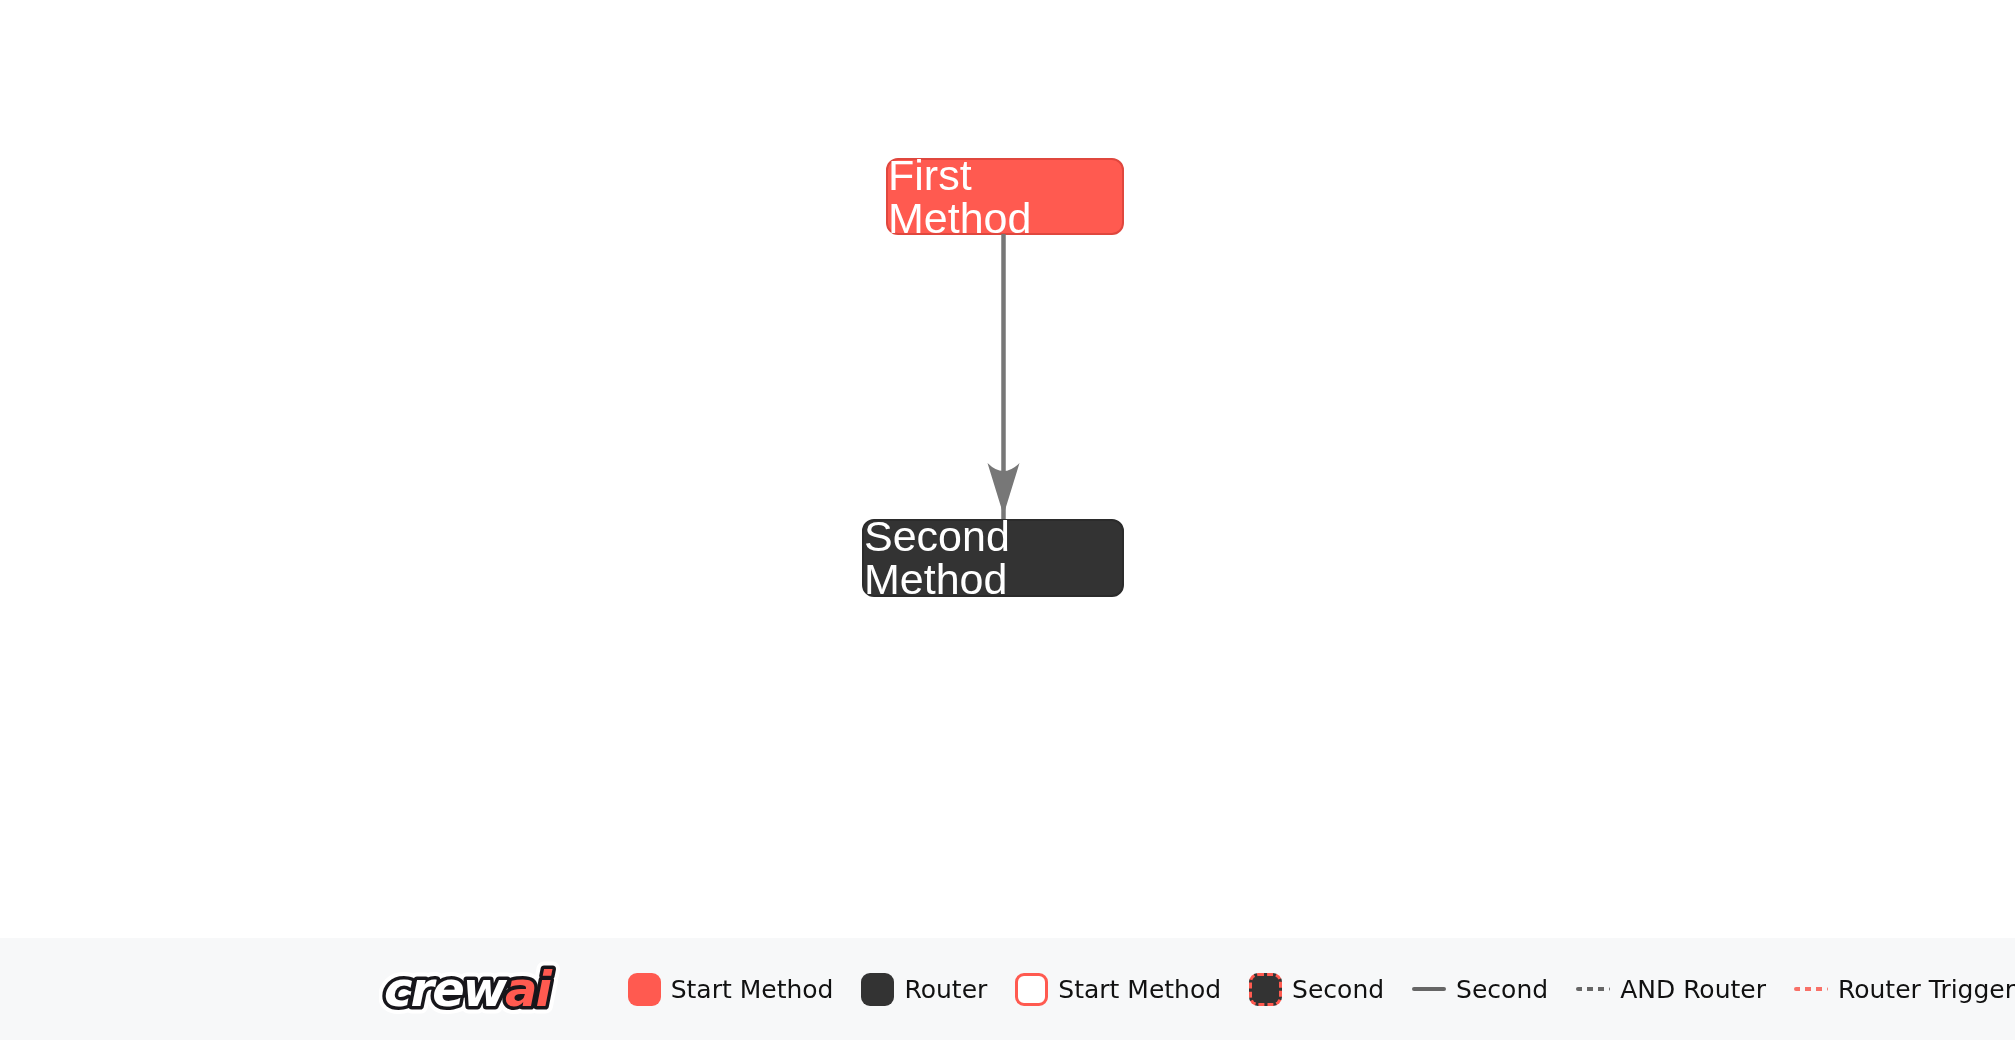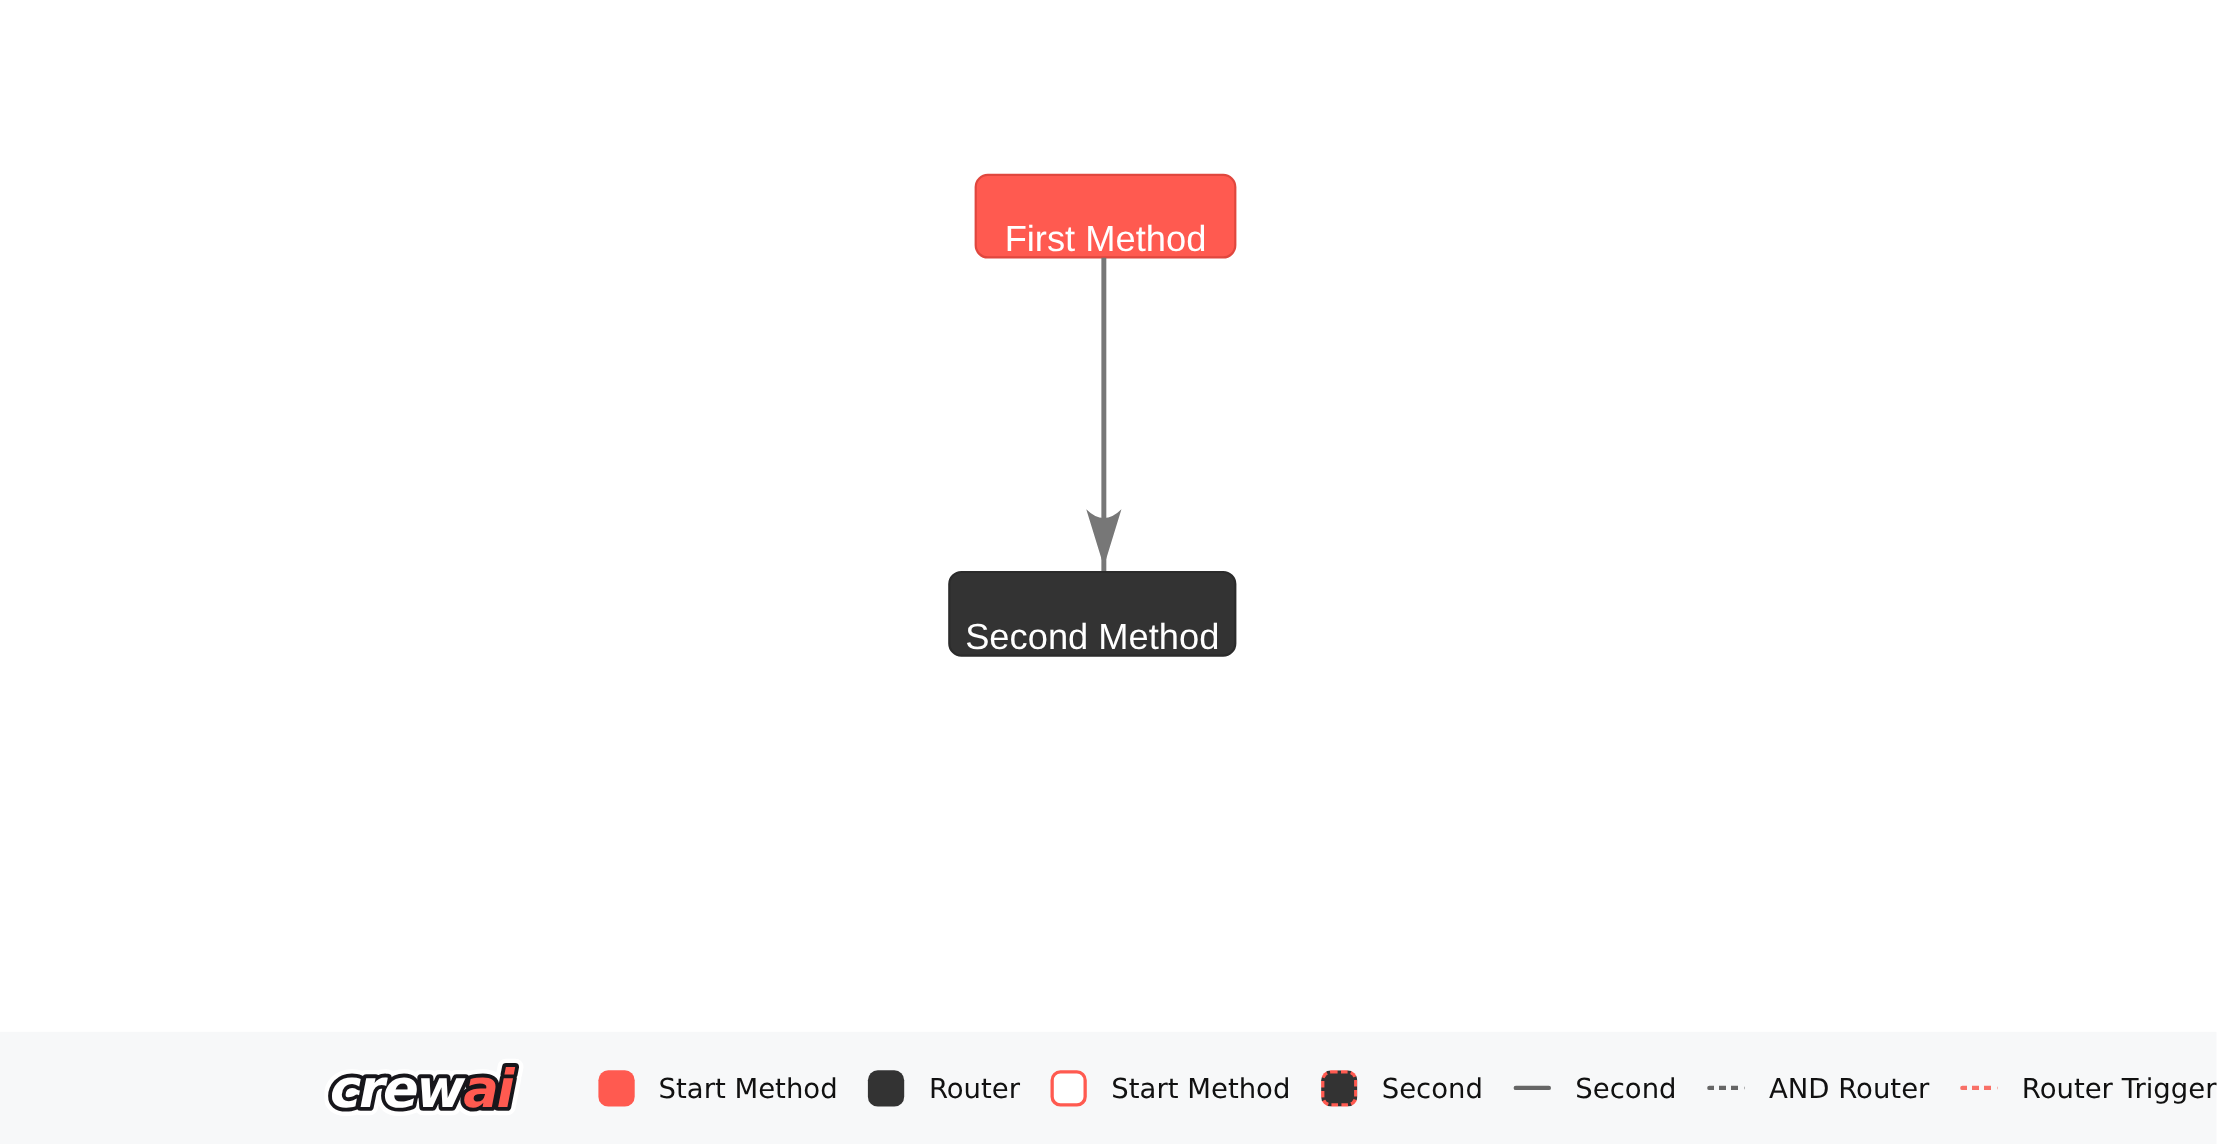--- a/index.html
+++ b/index.html
@@ -10,37 +10,37 @@
     --legend-bg:#F7F8F9; --legend-text:#111111;
     --logo-outline:#17161B; --logo-ai:#FF5A50;
   }
   *{margin:0;padding:0;box-sizing:border-box;}
   html,body{width:2015px;height:1040px;background:#ffffff;overflow:hidden;
     font-family:"DejaVu Sans",sans-serif;}
 
   
   .stage{position:absolute;left:0;top:0;width:2015px;height:938px;background:#ffffff;}
 
-  .node{position:absolute;display:flex;align-items:flex-end;justify-content:center;
+  .node{position:absolute;display:flex;align-items:center;justify-content:center;
     color:var(--node-text);
-    font-family:"Liberation Sans",sans-serif;font-size:33px;line-height:1;
+    font-family:"Liberation Sans",sans-serif;font-size:43px;line-height:1;
     border-radius:12px;}
   .node-start{left:886px;top:158px;width:238px;height:77px;
     background:var(--start-bg);border:2px solid var(--start-border);}
   .node-method{left:862px;top:519px;width:262px;height:78px;
     background:var(--method-bg);border:2px solid var(--method-border);}
 
   .edge-svg{position:absolute;left:983px;top:234px;width:41px;height:286px;}
 
   
   .legend-bar{position:absolute;left:0;bottom:0;width:2015px;height:102px;
     background:var(--legend-bg);
     display:flex;align-items:center;justify-content:flex-end;gap:28px;}
   .logo-svg{flex:0 0 auto;margin-right:6px;}
-  .legend-item{display:flex;align-items:center;gap:22px;}
+  .legend-item{display:flex;align-items:center;gap:10px;}
   .legend-label{font-size:25px;color:var(--legend-text);white-space:nowrap;}
 
   .swatch{width:33px;height:33px;border-radius:9px;flex:0 0 auto;}
   .swatch-start{background:var(--start-bg);}
   .swatch-method{background:var(--method-bg);}
   .swatch-crew{background:#ffffff;border:3px solid var(--start-bg);}
   .swatch-router{background:var(--method-bg);border:3px dashed var(--start-bg);}
 
   .swatch-line{width:34px;height:4px;border-radius:2px;flex:0 0 auto;
     background:var(--trigger-line);}

